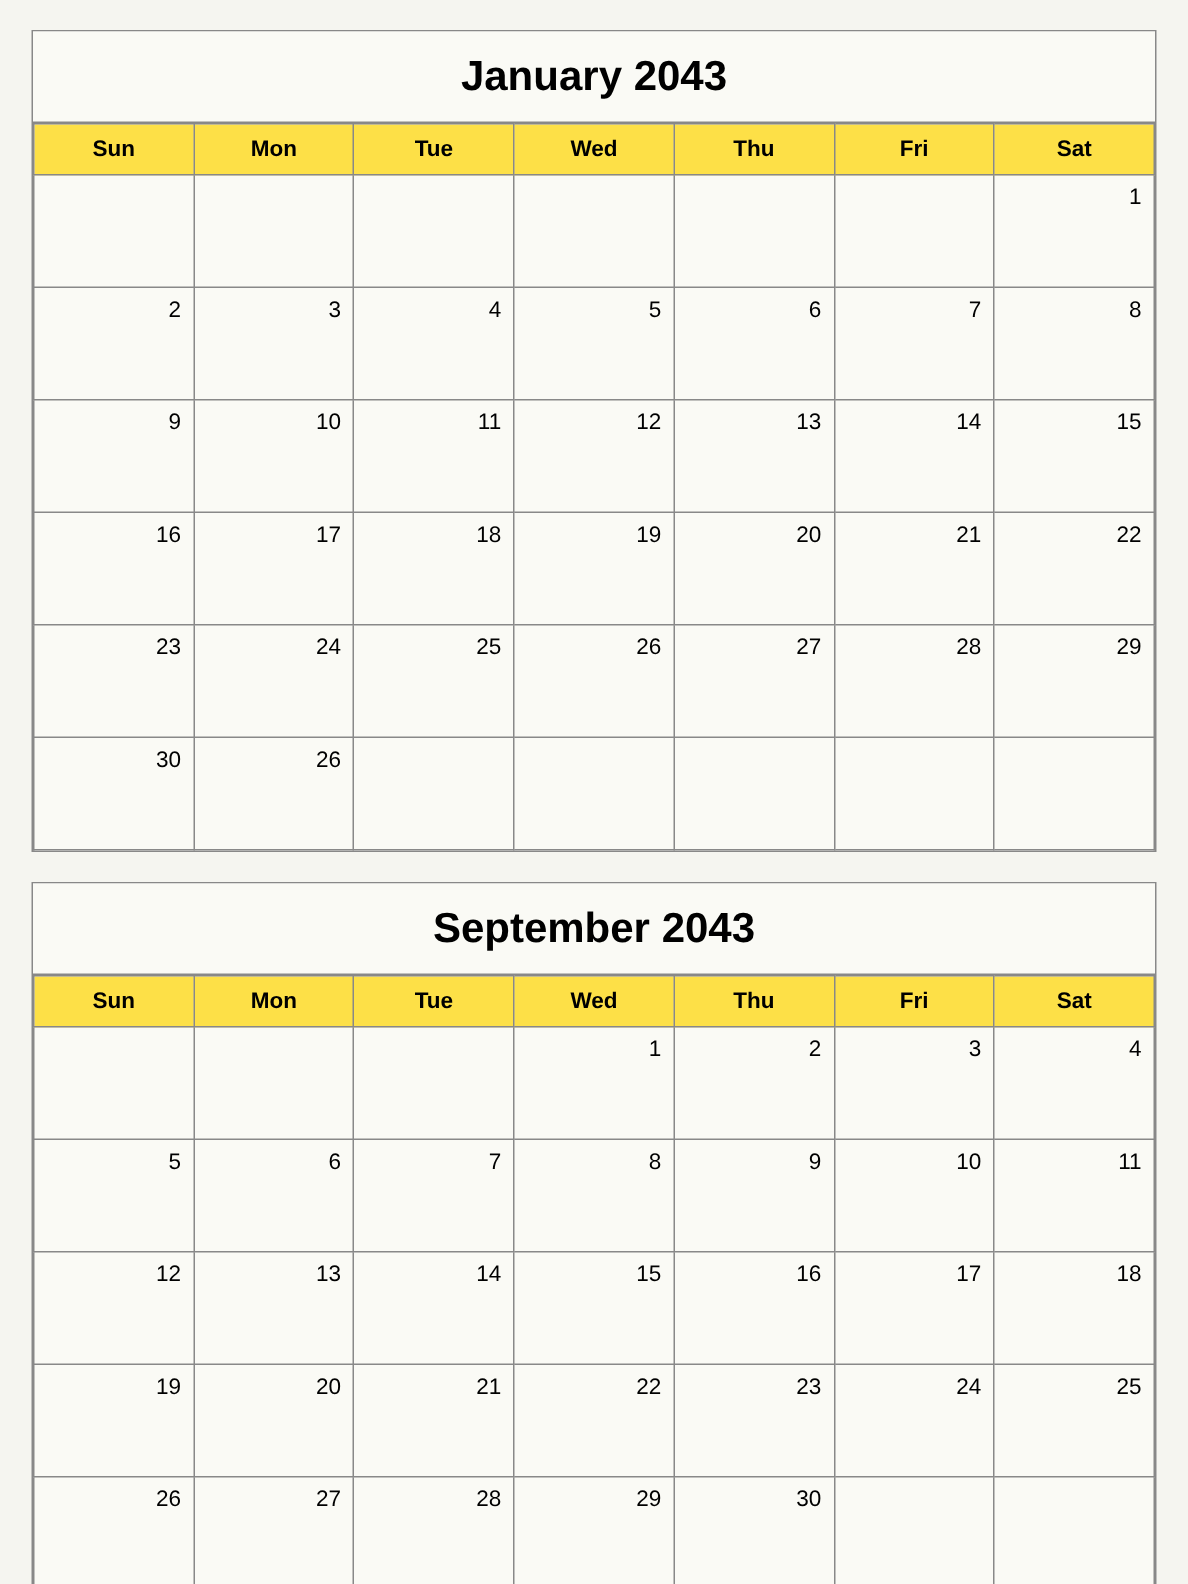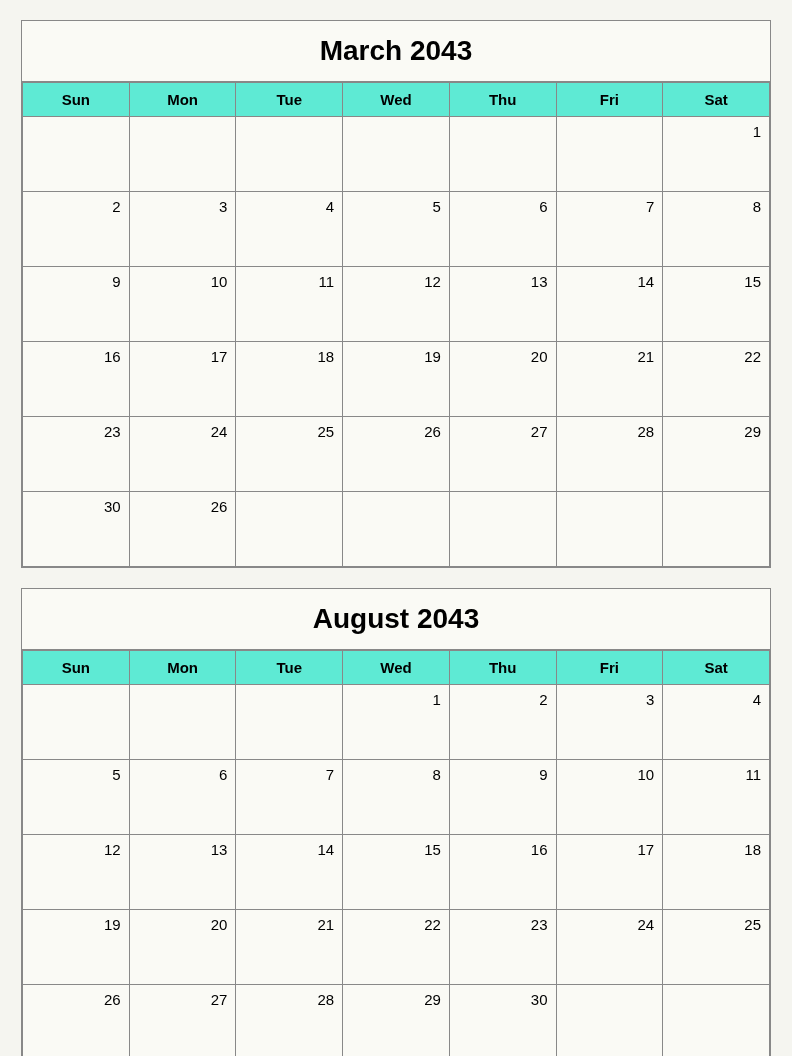--- a/index.html
+++ b/index.html
@@ -45,21 +45,21 @@
       width: 100%;
       border-collapse: collapse;
     }
 
     .calendar-grid th {
       border: 1px solid #888;
       text-align: center;
       padding: 8px 4px;
       font-size: 15px;
       font-weight: bold;
-      background: #5eead4;
+      background: #fde047;
       width: calc(100% / 7);
     }
 
     .calendar-grid td {
       border: 1px solid #888;
       vertical-align: top;
       padding: 6px 8px 6px 6px;
       height: 75px;
       width: calc(100% / 7);
       font-size: 15px;
@@ -70,21 +70,21 @@
     .calendar-grid td.empty {
       background: #fafaf5;
     }
   </style>
 </head>
 <body>
 
 <div class="calendar-container">
 
   <div class="calendar">
-    <div class="calendar-title">March 2043</div>
+    <div class="calendar-title">January 2043</div>
     <table class="calendar-grid">
       <thead>
         <tr>
           <th>Sun</th>
           <th>Mon</th>
           <th>Tue</th>
           <th>Wed</th>
           <th>Thu</th>
           <th>Fri</th>
           <th>Sat</th>
@@ -143,21 +143,21 @@
           <td class="empty"></td>
           <td class="empty"></td>
           <td class="empty"></td>
           <td class="empty"></td>
         </tr>
       </tbody>
     </table>
   </div>
 
   <div class="calendar">
-    <div class="calendar-title">August 2043</div>
+    <div class="calendar-title">September 2043</div>
     <table class="calendar-grid">
       <thead>
         <tr>
           <th>Sun</th>
           <th>Mon</th>
           <th>Tue</th>
           <th>Wed</th>
           <th>Thu</th>
           <th>Fri</th>
           <th>Sat</th>

